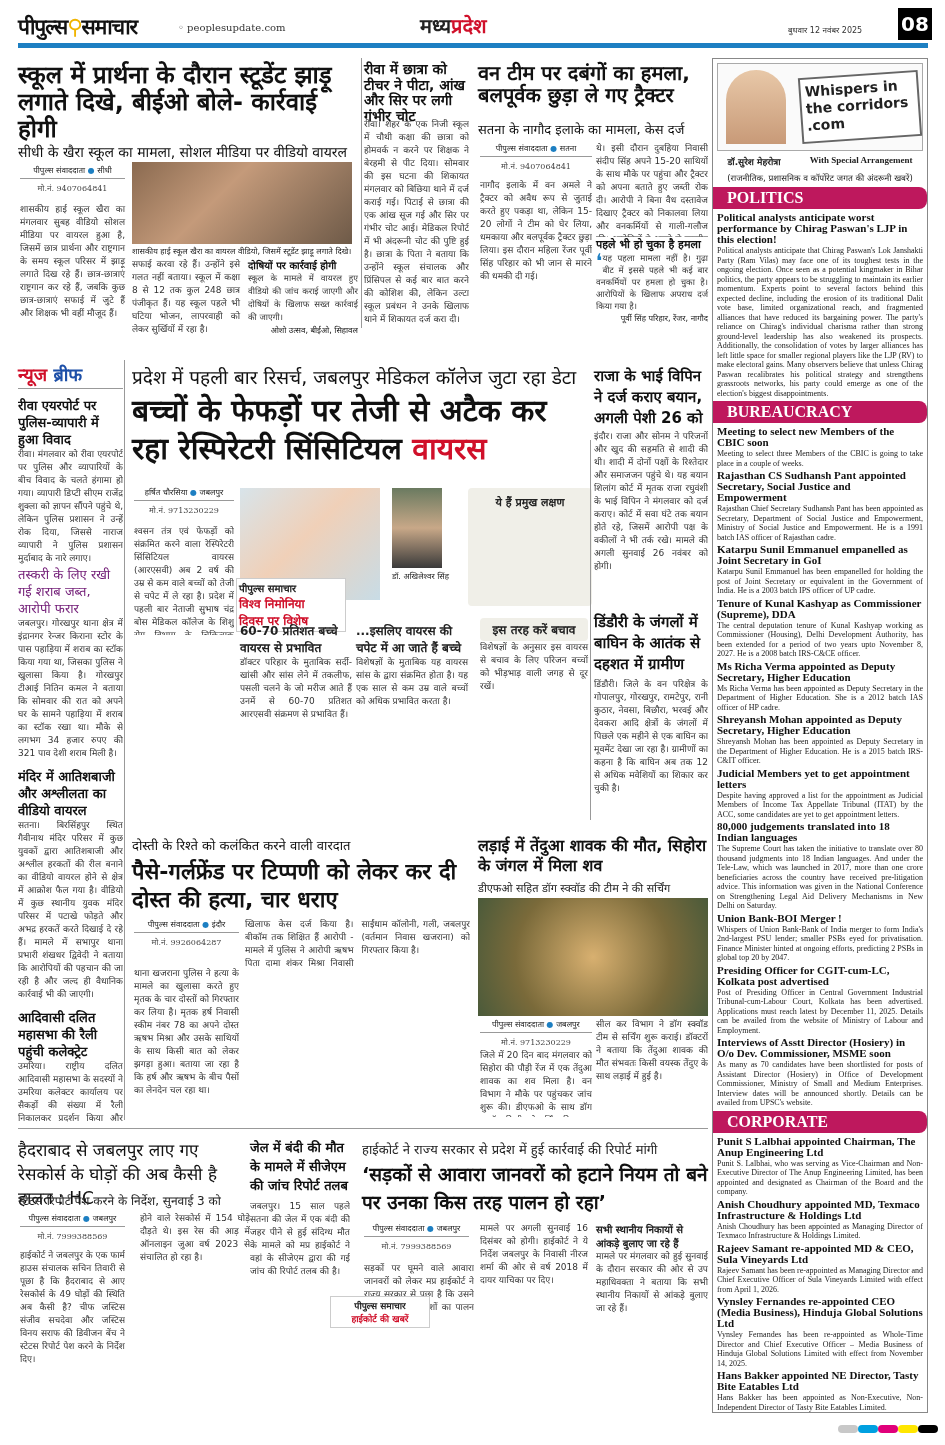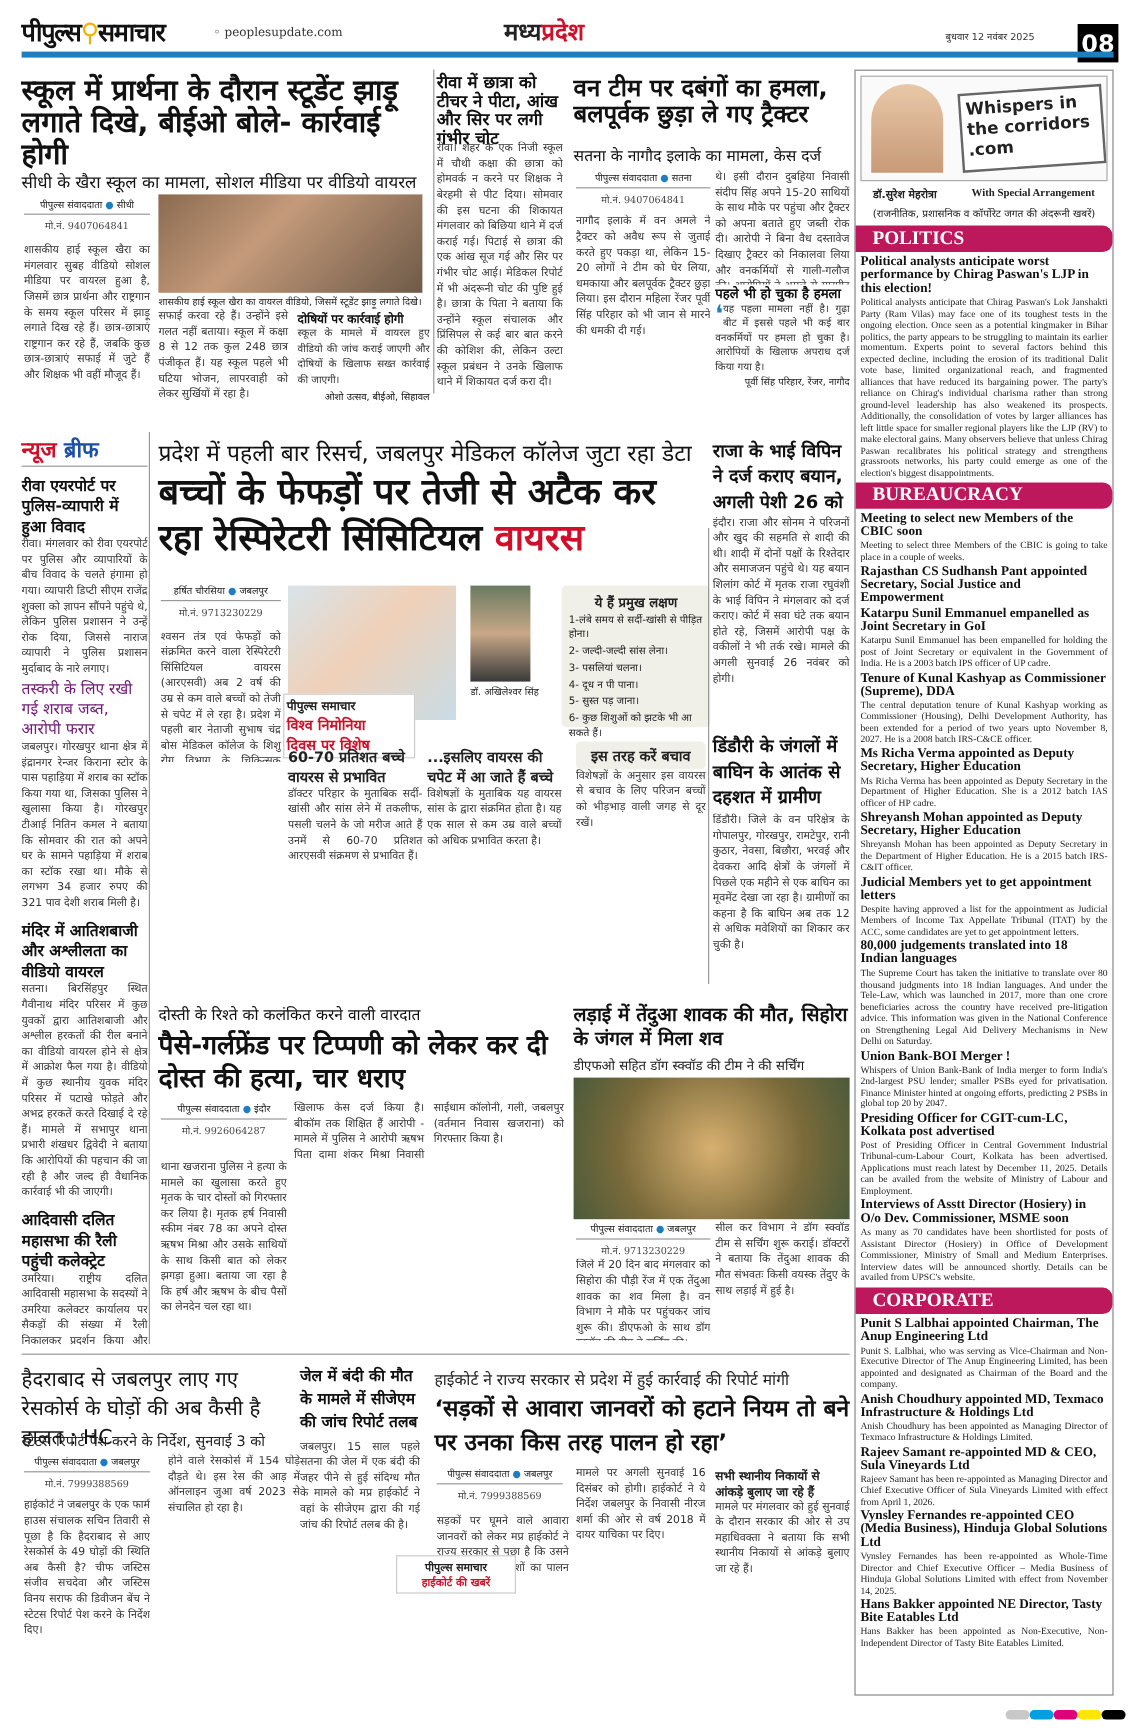--- a/index.html
+++ b/index.html
@@ -5,21 +5,21 @@
   *{box-sizing:border-box;margin:0;padding:0}
   body{width:945px;height:1445px;background:#fff;font-family:"DejaVu Sans",sans-serif;color:#222;position:relative;overflow:hidden}
   .abs{position:absolute}
   .masthead{left:18px;top:8px;width:910px;height:40px}
   .logo{left:0;top:4px;font-size:21px;font-weight:bold;color:#111;letter-spacing:-1px}
   .logo .pin{color:#f0b400}
   .site{left:160px;top:14px;font-size:10px;color:#333;font-family:"DejaVu Serif",serif}
   .section-title{left:402px;top:4px;font-size:20px;font-weight:bold}
   .section-title .red{color:#d0102a}
   .date{left:770px;top:16px;font-size:8px;color:#333}
-  .pageno{left:880px;top:12px;width:34px;height:32px;background:#000;color:#fff;font-size:20px;font-weight:bold;text-align:center;line-height:32px}
+  .pageno{left:880px;top:0;width:34px;height:32px;background:#000;color:#fff;font-size:20px;font-weight:bold;text-align:center;line-height:32px}
   .rule{left:18px;top:43px;width:910px;height:5px;background:#1d7fc2}
   .vsep{width:1px;background:#999}
   .hl{font-weight:bold;color:#111;line-height:1.12}
   .body-txt{font-size:9px;line-height:13px;color:#333;text-align:justify}
   .byline{font-size:8px;text-align:center;color:#222;border-bottom:1px solid #999;padding-bottom:3px}
   .byline .dot{color:#1d7fc2}
   .mob{font-size:8px;text-align:center;color:#444;font-family:"DejaVu Serif",serif;margin-top:3px}
   .photo{background:linear-gradient(135deg,#8a6a50,#c49a7a 40%,#6e5a48);}
   .photo-dark{background:linear-gradient(135deg,#4d5a4c,#8b8a6a 40%,#5a4a3a)}
   .caption{font-size:8px;color:#222}
@@ -91,20 +91,21 @@
   </div>
   <div style="font-size:8.5px;text-align:center;margin:4px 0">(राजनीतिक, प्रशासनिक व कॉर्पोरेट जगत की अंदरूनी खबरें)</div>
   <div id="whispers-sections">
       <div class="cat" style="margin: 3px 0px;">POLITICS</div>
       <div class="en-h">Political analysts anticipate worst performance by Chirag Paswan's LJP in this election!</div>
       <div class="en-b">Political analysts anticipate that Chirag Paswan's Lok Janshakti Party (Ram Vilas) may face one of its toughest tests in the ongoing election. Once seen as a potential kingmaker in Bihar politics, the party appears to be struggling to maintain its earlier momentum. Experts point to several factors behind this expected decline, including the erosion of its traditional Dalit vote base, limited organizational reach, and fragmented alliances that have reduced its bargaining power. The party's reliance on Chirag's individual charisma rather than strong ground-level leadership has also weakened its prospects. Additionally, the consolidation of votes by larger alliances has left little space for smaller regional players like the LJP (RV) to make electoral gains. Many observers believe that unless Chirag Paswan recalibrates his political strategy and strengthens grassroots networks, his party could emerge as one of the election's biggest disappointments.</div>
       <div class="cat" style="margin: 3px 0px;">BUREAUCRACY</div>
       <div class="en-h">Meeting to select new Members of the CBIC soon</div>
       <div class="en-b">Meeting to select three Members of the CBIC is going to take place in a couple of weeks.</div>
       <div class="en-h">Rajasthan CS Sudhansh Pant appointed Secretary, Social Justice and Empowerment</div>
+      <div class="en-b">Rajasthan Chief Secretary Sudhansh Pant has been appointed as Secretary, Department of Social Justice and Empowerment, Ministry of Social Justice and Empowerment. He is a 1991 batch IAS officer of Rajasthan cadre.</div>
       <div class="en-h">Katarpu Sunil Emmanuel empanelled as Joint Secretary in GoI</div>
       <div class="en-b">Katarpu Sunil Emmanuel has been empanelled for holding the post of Joint Secretary or equivalent in the Government of India. He is a 2003 batch IPS officer of UP cadre.</div>
       <div class="en-h">Tenure of Kunal Kashyap as Commissioner (Supreme), DDA</div>
       <div class="en-b">The central deputation tenure of Kunal Kashyap working as Commissioner (Housing), Delhi Development Authority, has been extended for a period of two years upto November 8, 2027. He is a 2008 batch IRS-C&amp;CE officer.</div>
       <div class="en-h">Ms Richa Verma appointed as Deputy Secretary, Higher Education</div>
       <div class="en-b">Ms Richa Verma has been appointed as Deputy Secretary in the Department of Higher Education. She is a 2012 batch IAS officer of HP cadre.</div>
       <div class="en-h">Shreyansh Mohan appointed as Deputy Secretary, Higher Education</div>
       <div class="en-b">Shreyansh Mohan has been appointed as Deputy Secretary in the Department of Higher Education. He is a 2015 batch IRS-C&amp;IT officer.</div>
       <div class="en-h">Judicial Members yet to get appointment letters</div>
       <div class="en-b">Despite having approved a list for the appointment as Judicial Members of Income Tax Appellate Tribunal (ITAT) by the ACC, some candidates are yet to get appointment letters.</div>
@@ -153,28 +154,20 @@
 <div class="abs photo" style="left:240px;top:488px;width:140px;height:112px;background:linear-gradient(135deg,#d8e4ea,#f0d0b8 45%,#c8dce6)"></div>
 <div class="abs" style="left:236px;top:578px;width:110px;background:#fff;padding:2px;border:1px solid #ccc">
   <div style="font-size:10px;font-weight:bold">पीपुल्स समाचार</div>
   <div style="font-size:12px;font-weight:bold;color:#d0102a">विश्व निमोनिया</div>
   <div style="font-size:12px;font-weight:bold;color:#d0102a">दिवस पर विशेष</div>
 </div>
 <div class="abs photo-dark" style="left:392px;top:488px;width:50px;height:80px;background:linear-gradient(#6a7a60,#c8a888 50%,#3a3a3a)"></div>
 <div class="abs caption" style="left:392px;top:570px;width:60px">डॉ. अखिलेश्वर सिंह</div>
 <div class="abs sbox" style="left:468px;top:488px;width:124px;height:118px">
   <div style="font-size:11px;font-weight:bold;text-align:center">ये हैं प्रमुख लक्षण</div>
-  <div id="symptoms-list">
-      <div style="font-size: 8.5px; line-height: 12px; margin-top: 2px;">1-लंबे समय से सर्दी-खांसी से पीड़ित होना।</div>
-      <div style="font-size: 8.5px; line-height: 12px; margin-top: 2px;">2- जल्दी-जल्दी सांस लेना।</div>
-      <div style="font-size: 8.5px; line-height: 12px; margin-top: 2px;">3- पसलियां चलना।</div>
-      <div style="font-size: 8.5px; line-height: 12px; margin-top: 2px;">4- दूध न पी पाना।</div>
-      <div style="font-size: 8.5px; line-height: 12px; margin-top: 2px;">5- सुस्त पड़ जाना।</div>
-      <div style="font-size: 8.5px; line-height: 12px; margin-top: 2px;">6- कुछ शिशुओं को झटके भी आ सकते हैं।</div>
-    </div>
 </div>
 <div class="abs" style="left:240px;top:622px;width:112px">
   <div style="font-size:12px;font-weight:bold">60-70 प्रतिशत बच्चे वायरस से प्रभावित</div>
   <div class="body-txt">डॉक्टर परिहार के मुताबिक सर्दी-खांसी और सांस लेने में तकलीफ, पसली चलने के जो मरीज आते हैं उनमें से 60-70 प्रतिशत आरएसवी संक्रमण से प्रभावित हैं।</div>
 </div>
 <div class="abs" style="left:356px;top:622px;width:112px">
   <div style="font-size:12px;font-weight:bold">...इसलिए वायरस की चपेट में आ जाते हैं बच्चे</div>
   <div class="body-txt">विशेषज्ञों के मुताबिक यह वायरस सांस के द्वारा संक्रमित होता है। यह एक साल से कम उम्र वाले बच्चों को अधिक प्रभावित करता है।</div>
 </div>
 <div class="abs" style="left:480px;top:618px;width:108px">

